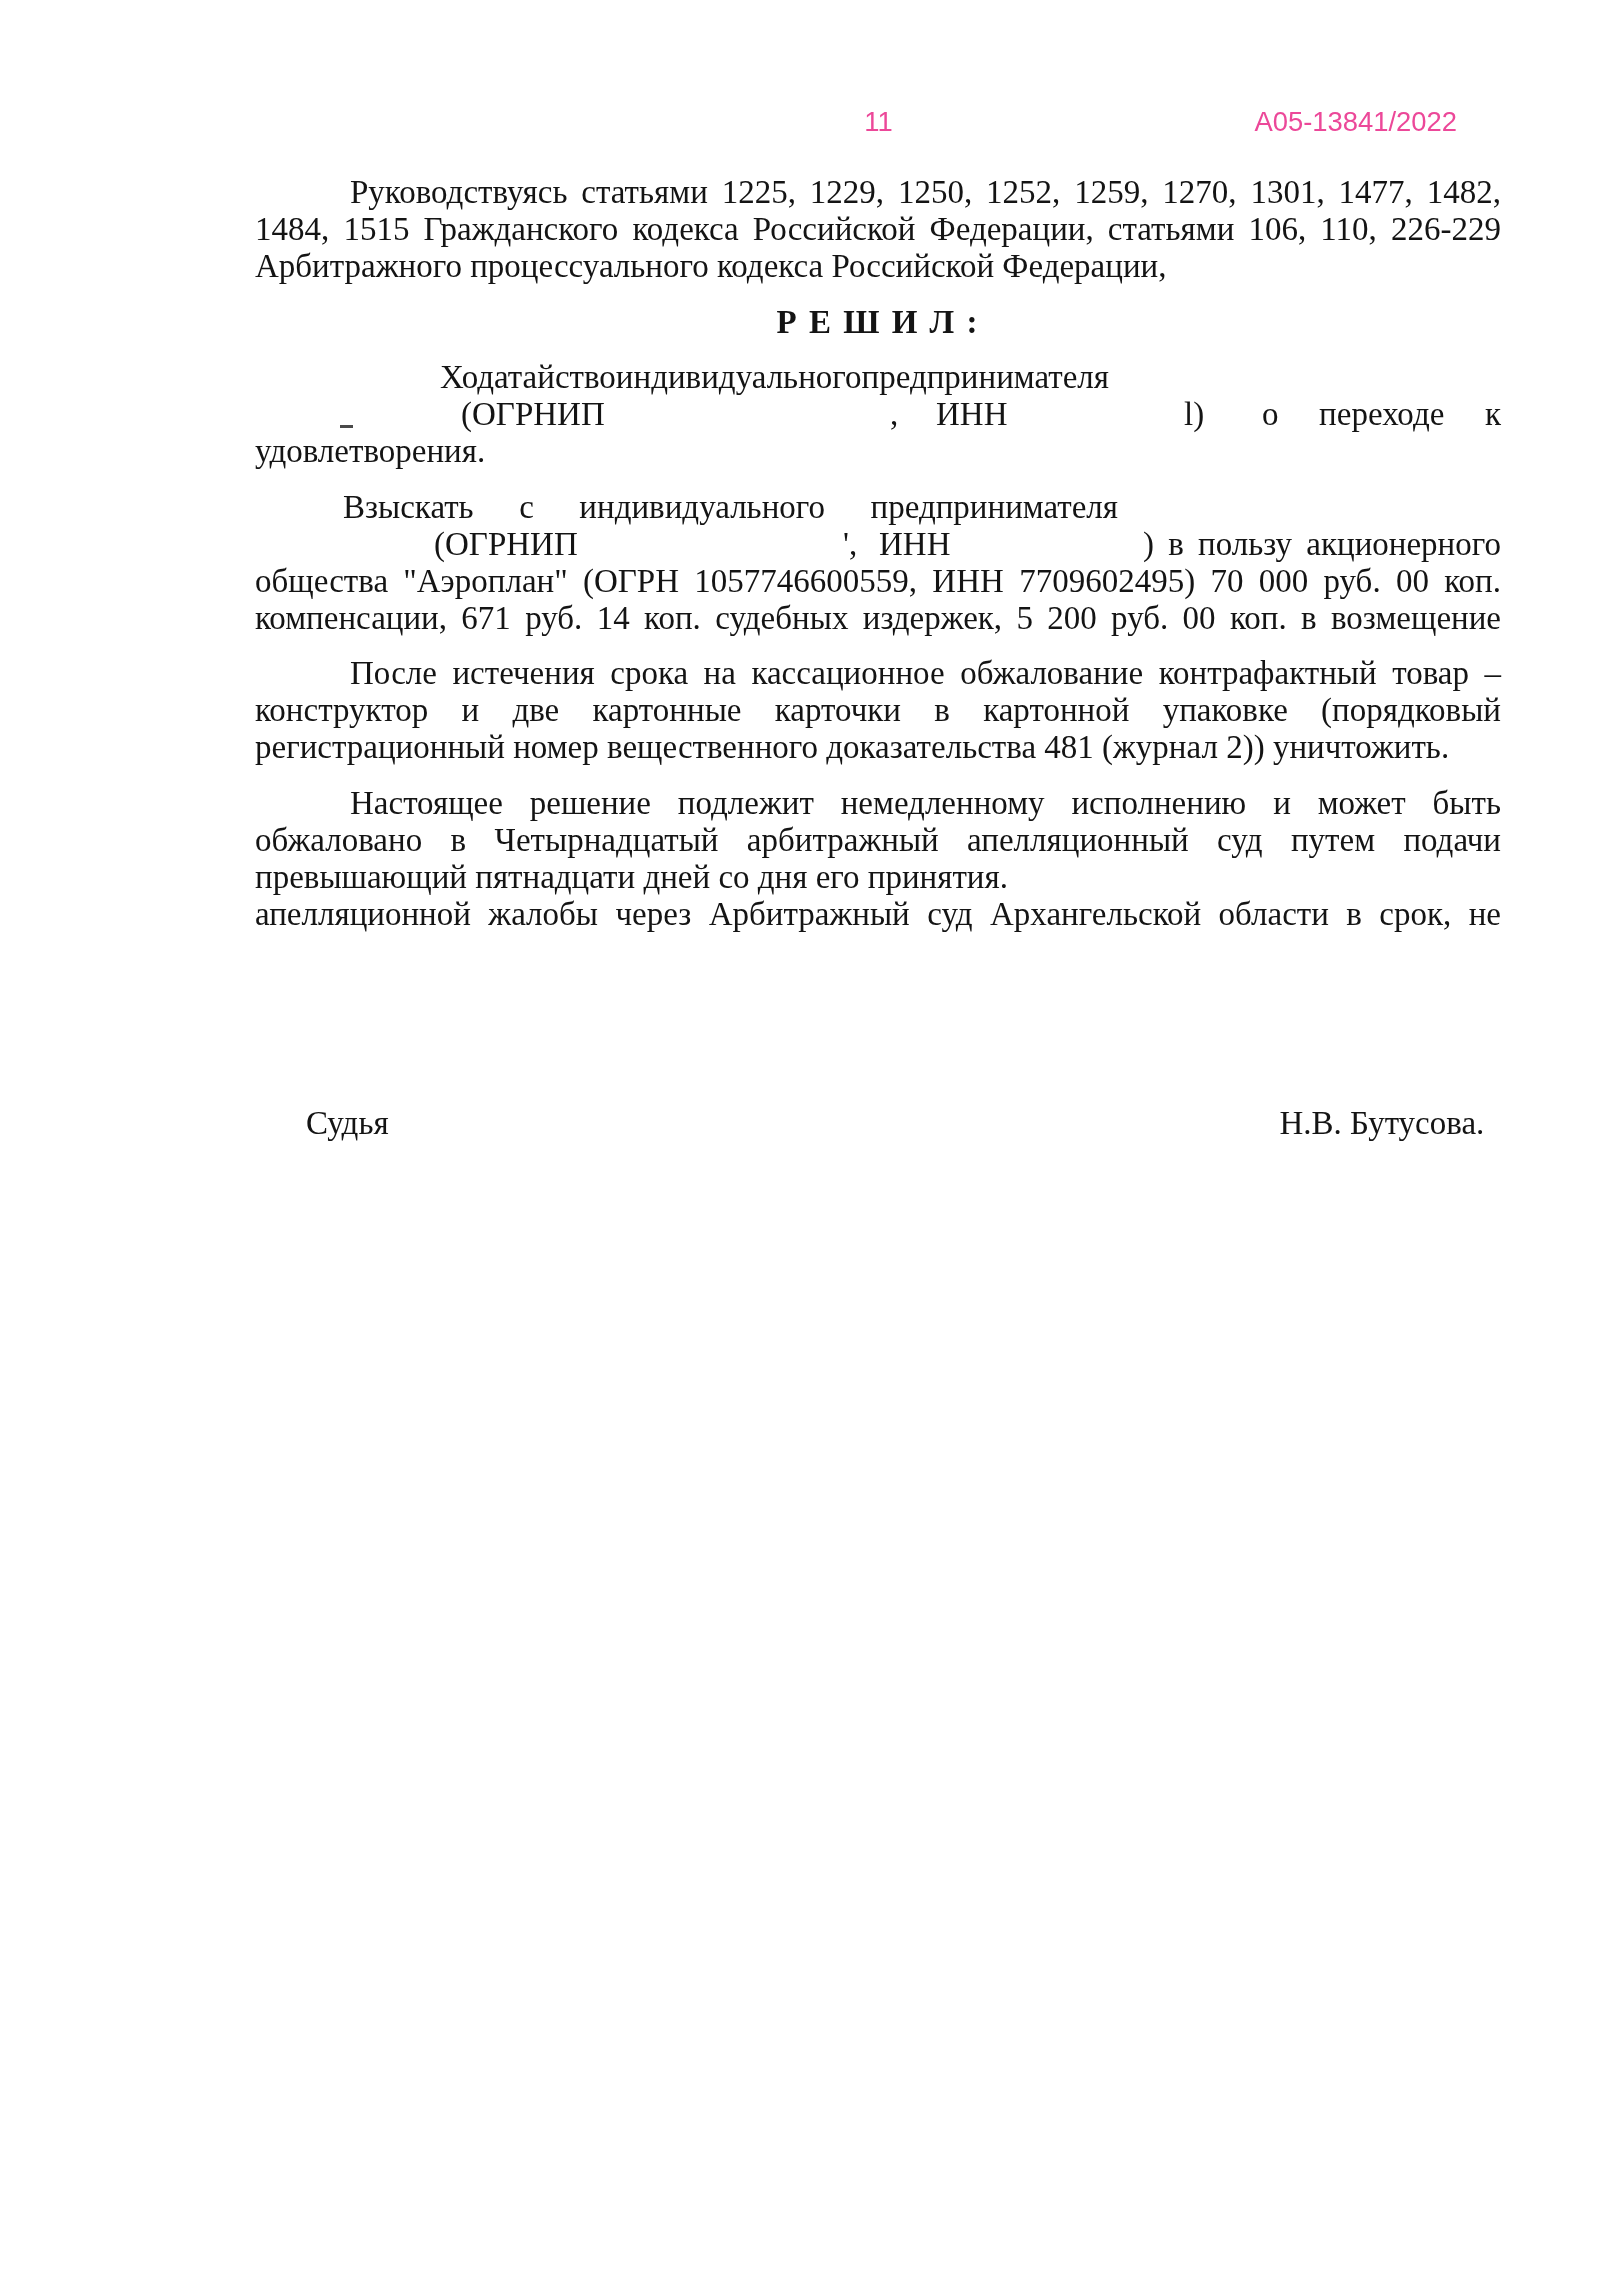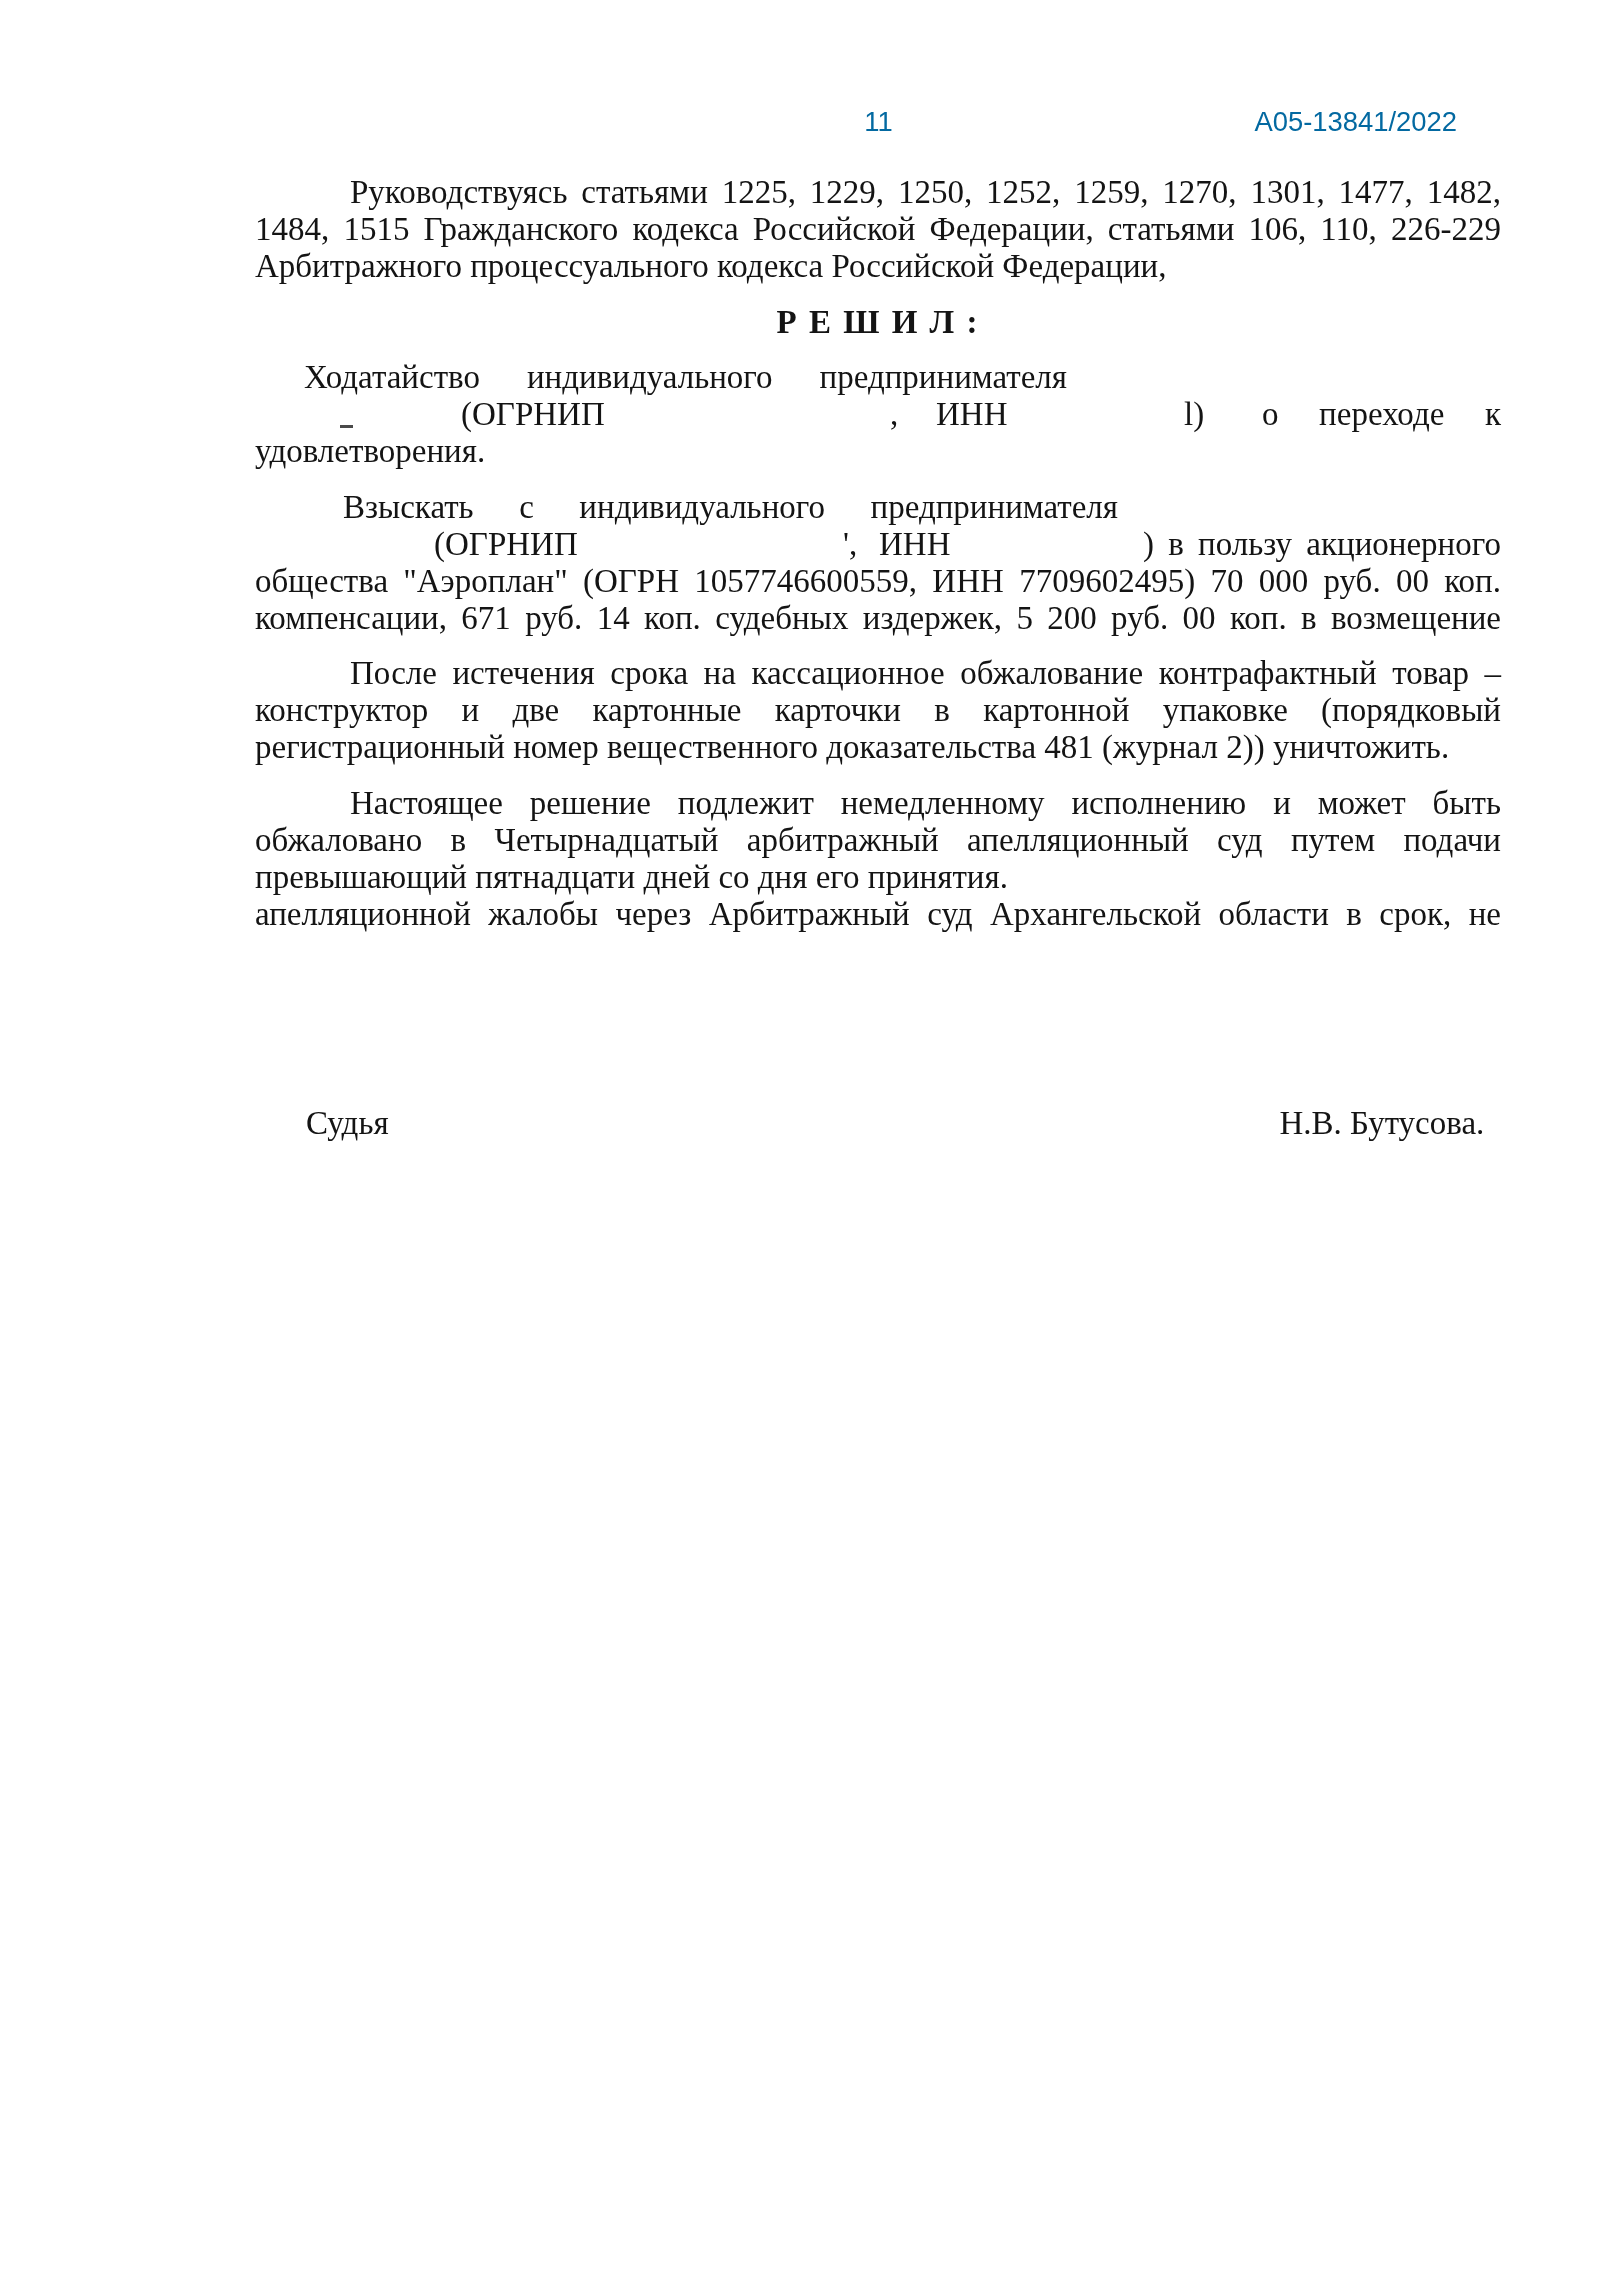--- a/index.html
+++ b/index.html
@@ -4,21 +4,21 @@
 <style>
   html,body{margin:0;padding:0;background:#ffffff;}
   body{
     width:1620px;height:2293px;position:relative;
     font-family:"Liberation Serif","DejaVu Serif",serif;
     color:#141414;overflow:hidden;
   }
   
   .hdr{position:absolute;top:105px;left:0;width:1620px;height:33px;
        font-family:"Liberation Sans","DejaVu Sans",sans-serif;
-       font-size:27.4px;line-height:33px;color:#0369a1;}
+       font-size:27.4px;line-height:33px;color:#ec4899;}
   .hdr .pgnum{position:absolute;left:255px;width:1247px;text-align:center;}
   .hdr .caseno{position:absolute;right:163px;top:0;}
   
   .doc{
     position:relative;
     padding:170px 119px 0 255px; 
     font-size:33px;line-height:37px;
   }
   .para{margin:18.6px 0 0 0;}
   .para.first{margin-top:4px;}
@@ -49,21 +49,21 @@
   <div class="para first">
     <div class="line j ind">Руководствуясь статьями 1225, 1229, 1250, 1252, 1259, 1270, 1301, 1477, 1482,</div>
     <div class="line j">1484, 1515 Гражданского кодекса Российской Федерации, статьями 106, 110, 226-229</div>
     <div class="line l">Арбитражного процессуального кодекса Российской Федерации,</div>
   </div>
 
   <div class="heading">Р Е Ш И Л :</div>
 
   <div class="para" style="position:relative;">
     <div class="rel">
-      <div class="flexwrap" style="margin-left:49px;width:763px;">
+      <div class="flexwrap" style="margin-left:91px;width:763px;justify-content:flex-end;">
         <span>Ходатайство</span>
         <span>индивидуального</span>
         <span>предпринимателя</span>
       </div>
     </div>
     <div class="rel">
       <span class="seg" style="left:206px;">(ОГРНИП</span>
       <span class="seg" style="left:635px;">,</span>
       <span class="seg" style="left:681px;">ИНН</span>
       <span class="seg" style="left:929px;">l)</span>

